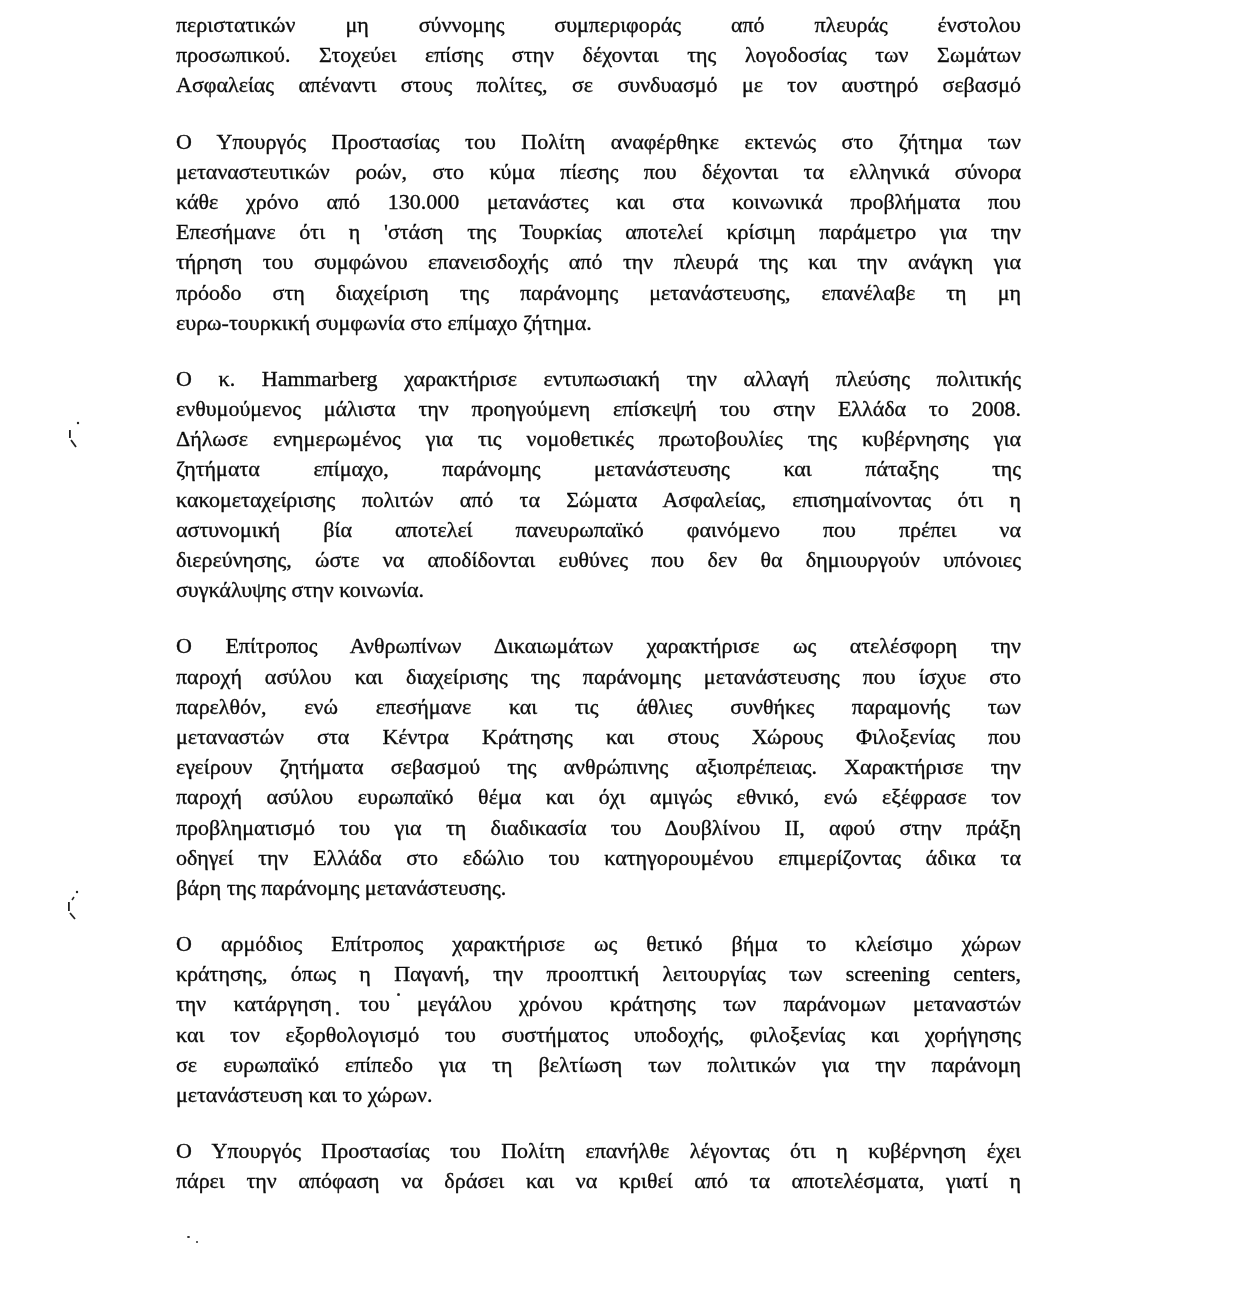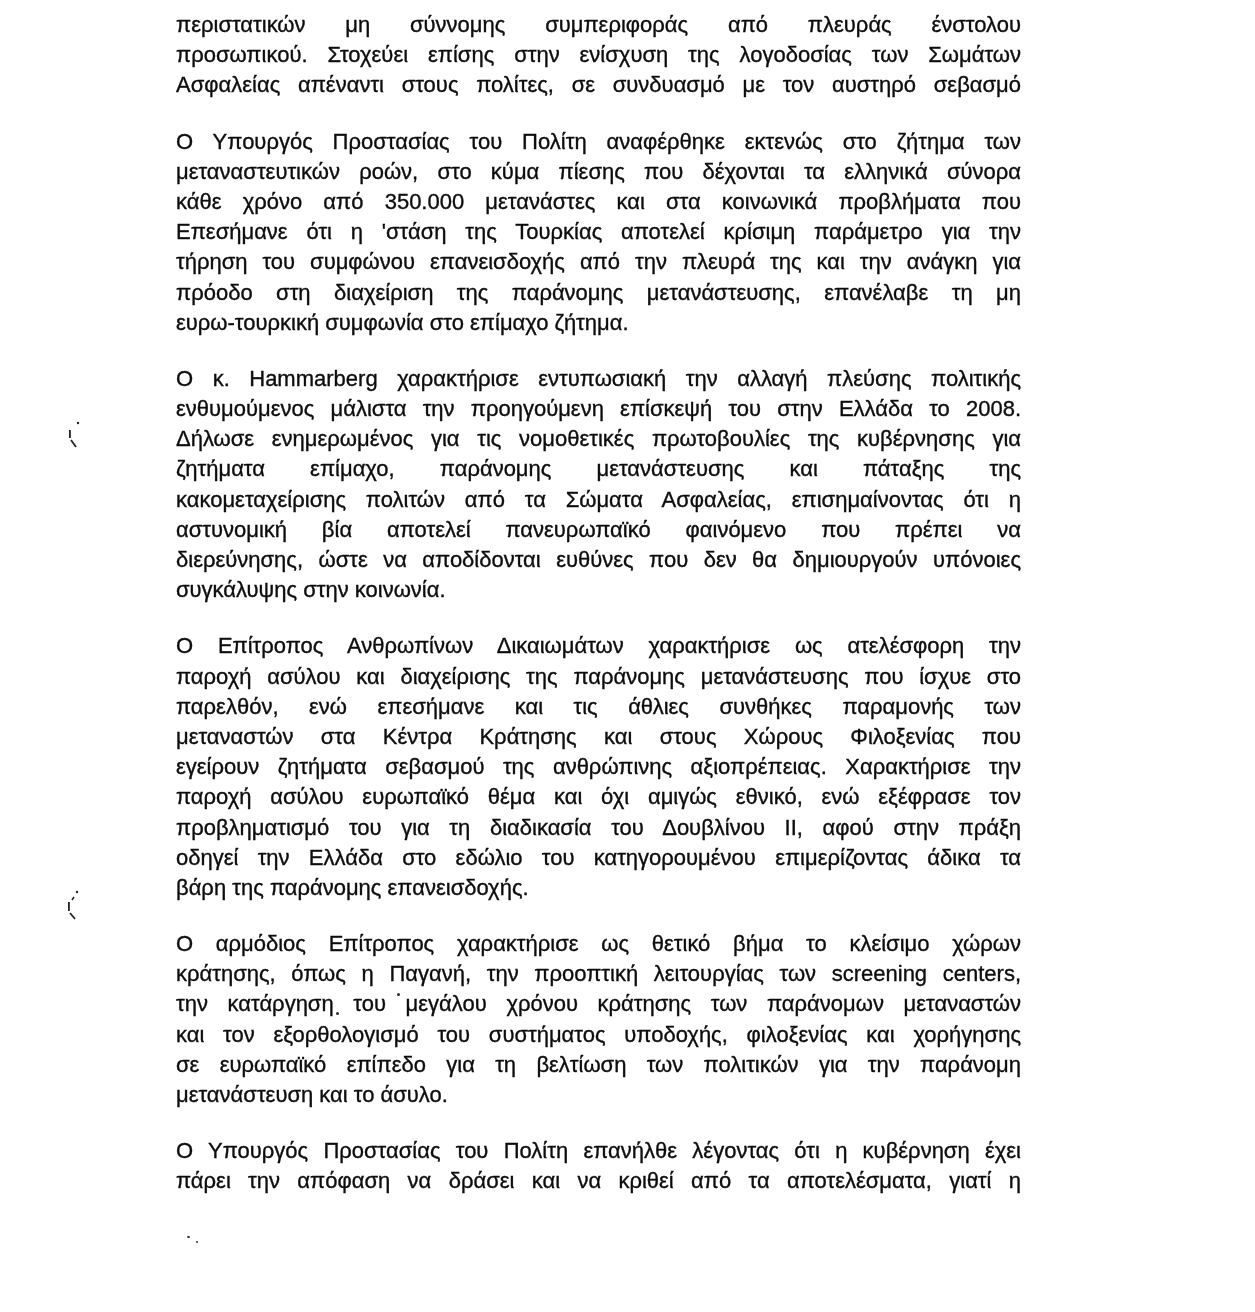--- a/index.html
+++ b/index.html
@@ -27,20 +27,21 @@
     -webkit-text-stroke: 0.35px currentColor;
   }
   .paragraph {
     margin: 0 0 26px 0;
   }
   .line {
     text-align: justify;
     text-align-last: justify;
     height: 30.2px;
     overflow: hidden;
+    font-family: Liberation Serif, serif;
   }
   .line.line-end {
     text-align-last: left;
   }
   
   .margin-mark {
     position: absolute;
     width: 16px;
     height: 34px;
   }
@@ -74,27 +75,27 @@
   </svg>
 
   <span class="speck s1"></span>
   <span class="speck s2"></span>
   <span class="speck s3"></span>
   <span class="speck s4"></span>
 
   <div class="doc">
       <div class="paragraph">
         <div class="line">περιστατικών μη σύννομης συμπεριφοράς από πλευράς ένστολου</div>
-        <div class="line">προσωπικού. Στοχεύει επίσης στην ενίσχυση της λογοδοσίας των Σωμάτων</div>
+        <div class="line">προσωπικού. Στοχεύει επίσης στην δέχονται της λογοδοσίας των Σωμάτων</div>
         <div class="line">Ασφαλείας απέναντι στους πολίτες, σε συνδυασμό με τον αυστηρό σεβασμό</div>
       </div>
       <div class="paragraph">
         <div class="line">Ο Υπουργός Προστασίας του Πολίτη αναφέρθηκε εκτενώς στο ζήτημα των</div>
         <div class="line">μεταναστευτικών ροών, στο κύμα πίεσης που δέχονται τα ελληνικά σύνορα</div>
-        <div class="line">κάθε χρόνο από 350.000 μετανάστες και στα κοινωνικά προβλήματα που</div>
+        <div class="line">κάθε χρόνο από 130.000 μετανάστες και στα κοινωνικά προβλήματα που</div>
         <div class="line">Επεσήμανε ότι η 'στάση της Τουρκίας αποτελεί κρίσιμη παράμετρο για την</div>
         <div class="line">τήρηση του συμφώνου επανεισδοχής από την πλευρά της και την ανάγκη για</div>
         <div class="line">πρόοδο στη διαχείριση της παράνομης μετανάστευσης, επανέλαβε τη μη</div>
         <div class="line line-end">ευρω-τουρκική συμφωνία στο επίμαχο ζήτημα.</div>
       </div>
       <div class="paragraph">
         <div class="line">Ο κ. Hammarberg χαρακτήρισε εντυπωσιακή την αλλαγή πλεύσης πολιτικής</div>
         <div class="line">ενθυμούμενος μάλιστα την προηγούμενη επίσκεψή του στην Ελλάδα το 2008.</div>
         <div class="line">Δήλωσε ενημερωμένος για τις νομοθετικές πρωτοβουλίες της κυβέρνησης για</div>
         <div class="line">ζητήματα επίμαχο, παράνομης μετανάστευσης και πάταξης της</div>
@@ -105,29 +106,29 @@
       </div>
       <div class="paragraph">
         <div class="line">Ο Επίτροπος Ανθρωπίνων Δικαιωμάτων χαρακτήρισε ως ατελέσφορη την</div>
         <div class="line">παροχή ασύλου και διαχείρισης της παράνομης μετανάστευσης που ίσχυε στο</div>
         <div class="line">παρελθόν, ενώ επεσήμανε και τις άθλιες συνθήκες παραμονής των</div>
         <div class="line">μεταναστών στα Κέντρα Κράτησης και στους Χώρους Φιλοξενίας που</div>
         <div class="line">εγείρουν ζητήματα σεβασμού της ανθρώπινης αξιοπρέπειας. Χαρακτήρισε την</div>
         <div class="line">παροχή ασύλου ευρωπαϊκό θέμα και όχι αμιγώς εθνικό, ενώ εξέφρασε τον</div>
         <div class="line">προβληματισμό του για τη διαδικασία του Δουβλίνου II, αφού στην πράξη</div>
         <div class="line">οδηγεί την Ελλάδα στο εδώλιο του κατηγορουμένου επιμερίζοντας άδικα τα</div>
-        <div class="line line-end">βάρη της παράνομης επανεισδοχής.</div>
+        <div class="line line-end">βάρη της παράνομης μετανάστευσης.</div>
       </div>
       <div class="paragraph">
         <div class="line">Ο αρμόδιος Επίτροπος χαρακτήρισε ως θετικό βήμα το κλείσιμο χώρων</div>
         <div class="line">κράτησης, όπως η Παγανή, την προοπτική λειτουργίας των screening centers,</div>
         <div class="line">την κατάργηση του μεγάλου χρόνου κράτησης των παράνομων μεταναστών</div>
         <div class="line">και τον εξορθολογισμό του συστήματος υποδοχής, φιλοξενίας και χορήγησης</div>
         <div class="line">σε ευρωπαϊκό επίπεδο για τη βελτίωση των πολιτικών για την παράνομη</div>
-        <div class="line line-end">μετανάστευση και το άσυλο.</div>
+        <div class="line line-end">μετανάστευση και το χώρων.</div>
       </div>
       <div class="paragraph">
         <div class="line">Ο Υπουργός Προστασίας του Πολίτη επανήλθε λέγοντας ότι η κυβέρνηση έχει</div>
         <div class="line">πάρει την απόφαση να δράσει και να κριθεί από τα αποτελέσματα, γιατί η</div>
       </div>
     </div>
 
 </div>
 
 </body></html>

